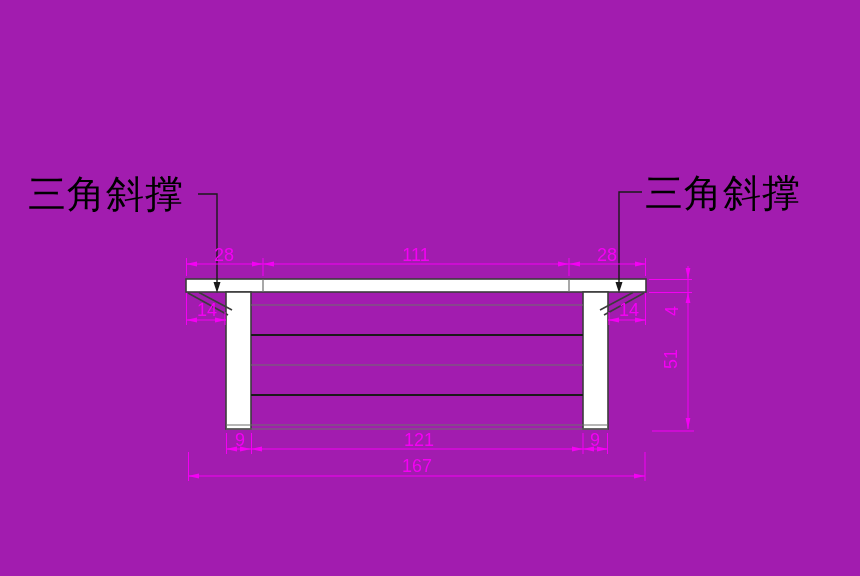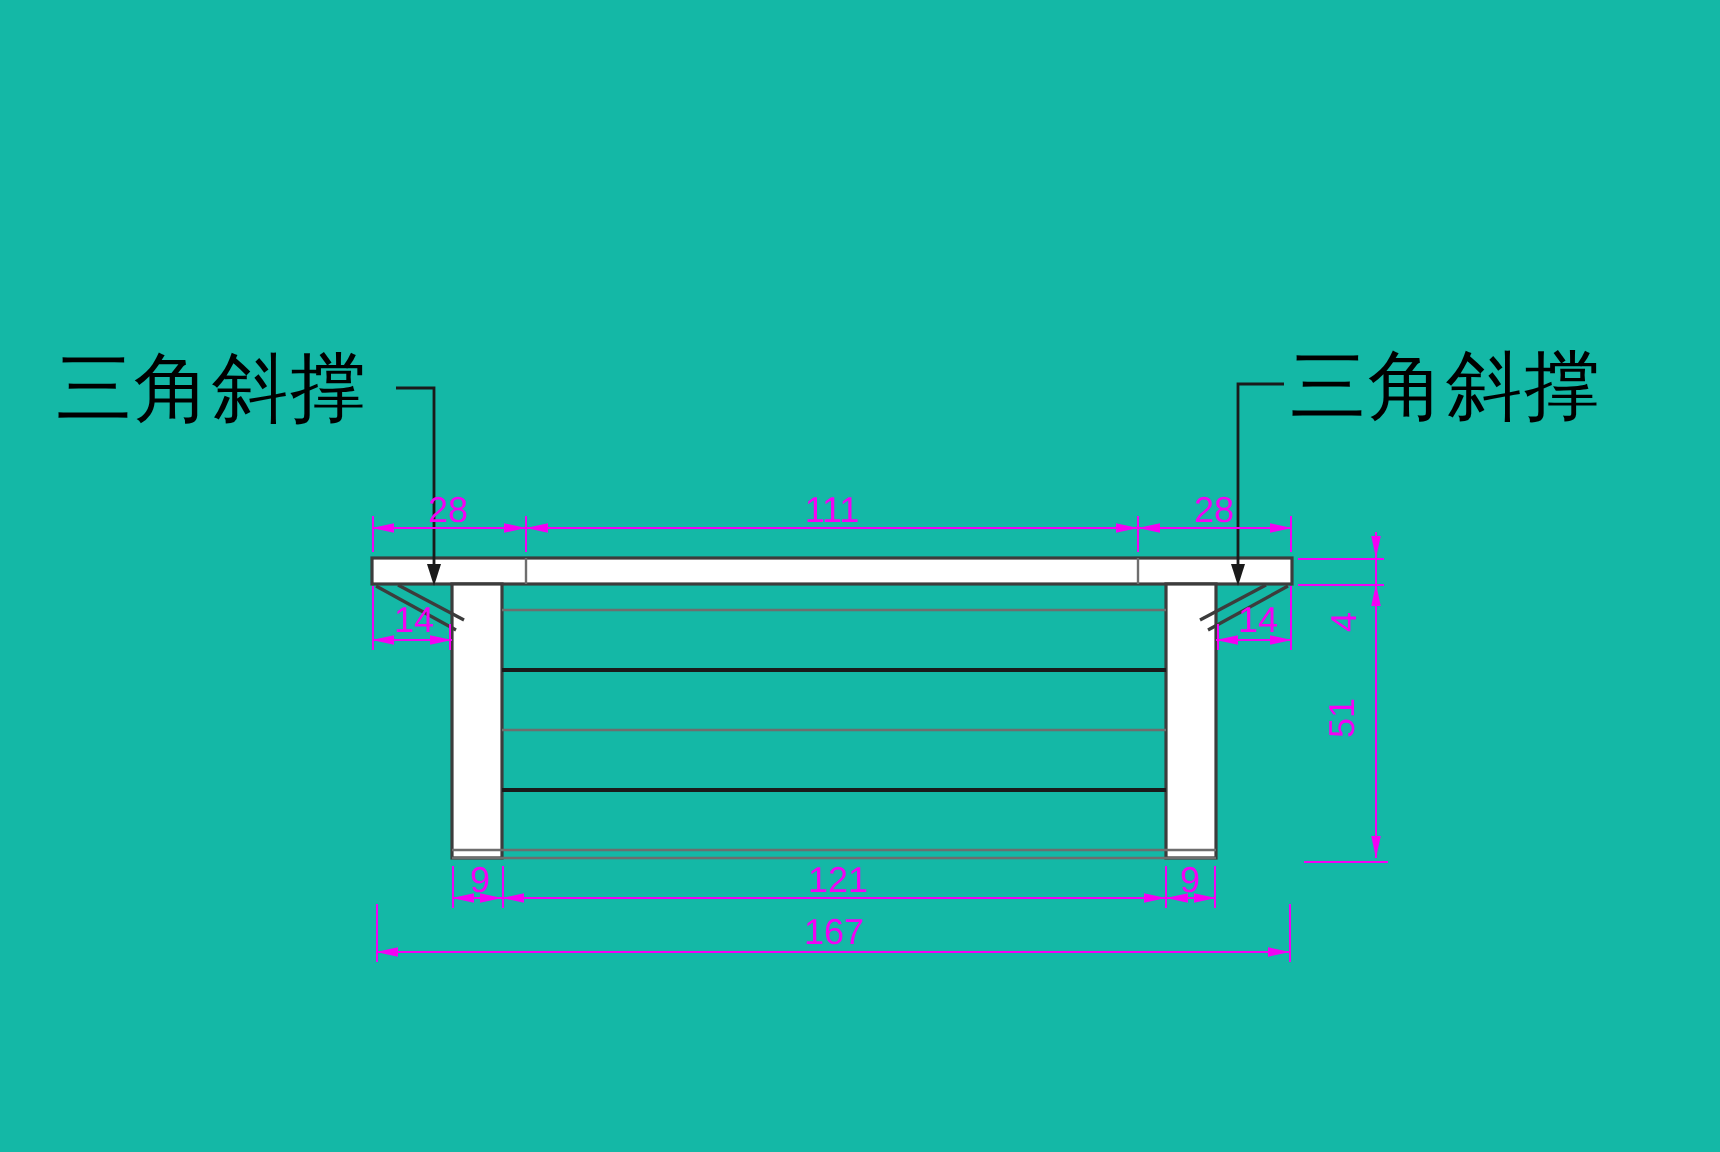--- a/index.html
+++ b/index.html
@@ -1,16 +1,16 @@
 <!DOCTYPE html>
 <html><head>
 <meta charset="utf-8">
 <style>
   html,body{margin:0;padding:0;background:#fff;}
-  .page{position:relative;width:860px;height:576px;background:#14b8a6;overflow:hidden;
+  .page{position:relative;width:860px;height:576px;background:#a21caf;overflow:hidden;
         font-family:"Liberation Sans",sans-serif;}
   svg{display:block;}
   .dim-text{font-family:"Liberation Sans","DejaVu Sans",sans-serif;font-size:18px;fill:#f400f4;}
   .label-text{font-family:"DejaVu Serif","Liberation Serif",serif;font-size:38px;fill:#000;letter-spacing:1px;}
   .dim-line{stroke:#f400f4;stroke-width:1;fill:none;}
   .dim-arrow{fill:#f400f4;stroke:none;}
   .struct-thin{stroke:#6e6e6e;stroke-width:1.2;fill:none;}
   .struct-main{stroke:#3c3c3c;stroke-width:1.6;fill:#fff;}
   .struct-dark{stroke:#1a1a1a;stroke-width:2;fill:none;}
   .leader{stroke:#1a1a1a;stroke-width:1.4;fill:none;}

